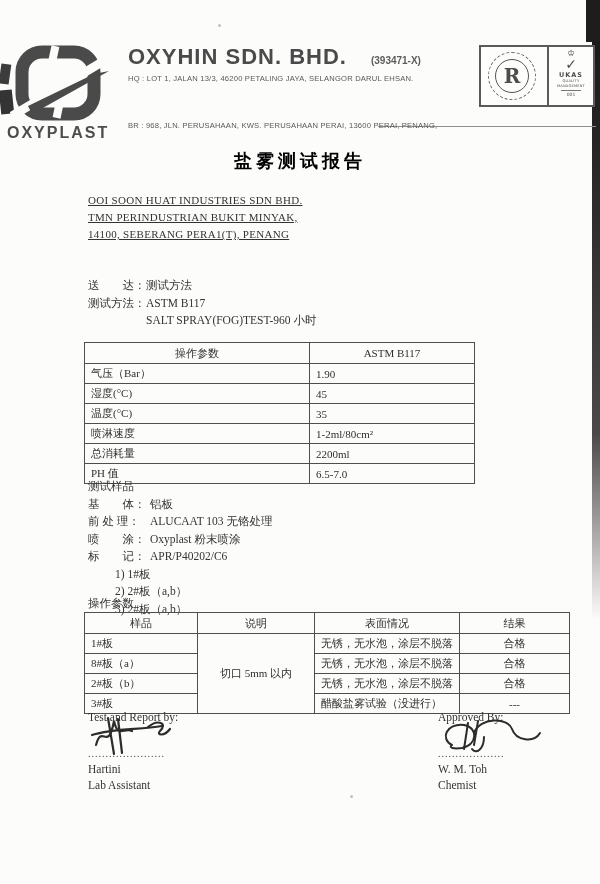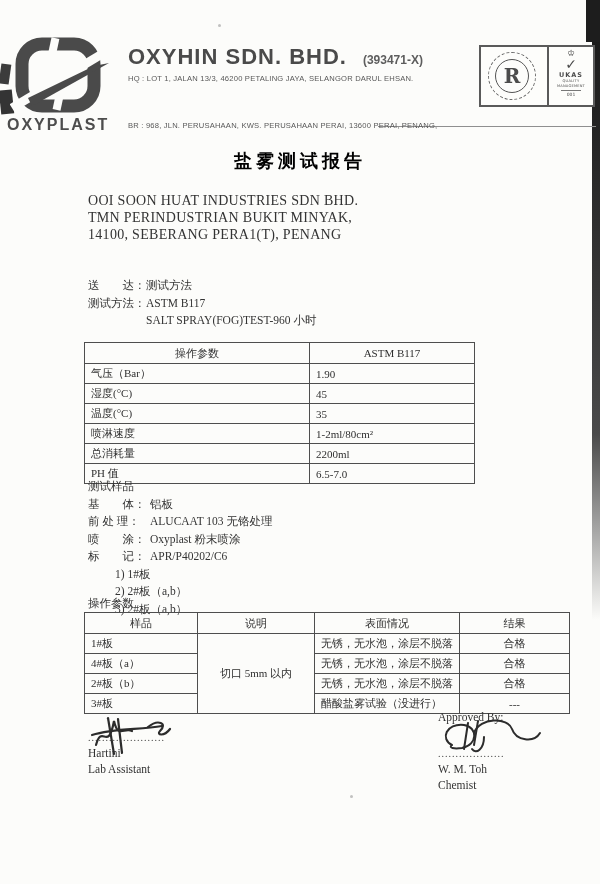--- a/index.html
+++ b/index.html
@@ -11,29 +11,29 @@
   
   .edge-strip{position:absolute;right:0;top:0;width:8px;height:620px;
     background:linear-gradient(180deg,#161616 0%,#2e2e2e 35%,#4a4a4a 70%,rgba(80,80,80,0) 100%);}
   .edge-strip-top{position:absolute;right:0;top:0;width:14px;height:42px;background:#1d1d1d;}
   .edge-mark1{position:absolute;left:0;top:64px;width:10px;height:20px;background:#3c3c3c;transform:rotate(8deg);}
   .edge-mark2{position:absolute;left:0;top:90px;width:13px;height:24px;background:#343434;transform:rotate(-6deg);}
   .speck{position:absolute;width:3px;height:3px;border-radius:50%;background:#9a9a9a;opacity:.6;}
   .header-rule{position:absolute;top:126px;left:378px;width:218px;height:1px;background:#8f8f8f;}
 
   
-  .logo{position:absolute;left:10px;top:36px;width:112px;}
+  .logo{position:absolute;left:10px;top:44px;width:112px;}
   .logo svg{display:block;}
   .logo-text{font-family:"Liberation Sans","DejaVu Sans",sans-serif;font-weight:bold;
     font-size:16px;letter-spacing:2px;color:#4d4d4d;margin-top:2px;margin-left:-3px;}
   .company{position:absolute;left:128px;top:44px;width:345px;}
   .company-name{font-family:"Liberation Sans","DejaVu Sans",sans-serif;font-weight:bold;
     font-size:22px;letter-spacing:1px;color:#4a4a4a;}
   .company-reg{font-family:"Liberation Sans","DejaVu Sans",sans-serif;font-weight:bold;
-    font-size:12px;color:#5d5d5d;margin-left:4px;padding-left:12px;}
+    font-size:10px;color:#5d5d5d;margin-left:12px;padding-left:12px;}
   .addr{font-family:"Liberation Sans","DejaVu Sans",sans-serif;font-size:7.6px;
     color:#585858;letter-spacing:.2px;white-space:nowrap;}
   .addr.hq{margin-top:4px;}
   .addr.br{margin-top:38px;}
 
   .certs{position:absolute;left:479px;top:45px;width:112px;height:58px;
     border:2px solid #5a5a5a;display:flex;background:#fdfdfb;}
   .cert-r{flex:1;position:relative;}
   .cert-r .ring{position:absolute;left:7px;top:5px;width:46px;height:46px;border-radius:50%;
     border:1px dashed #6a6a6a;display:flex;align-items:center;justify-content:center;}
@@ -45,22 +45,22 @@
     font-family:"DejaVu Sans",sans-serif;color:#4c4c4c;}
   .cert-ukas .crown{font-size:9px;line-height:9px;}
   .cert-ukas .check{font-size:14px;line-height:13px;font-weight:bold;}
   .cert-ukas .ukas{font-size:6.5px;font-weight:bold;letter-spacing:1px;line-height:8px;}
   .cert-ukas .sub{font-size:3.6px;letter-spacing:.2px;line-height:4.5px;text-align:center;}
   .cert-ukas .num{font-size:4.5px;border-top:1px solid #777;margin-top:2px;padding:0 6px;line-height:7px;}
 
   
   .title{position:absolute;top:149px;left:0;width:100%;text-align:center;
     font-size:18px;font-weight:bold;letter-spacing:4px;color:#000000;}
-  .recipient{position:absolute;left:88px;top:192px;font-size:14px;
-    line-height:17px;color:#333;letter-spacing:.3px;}
+  .recipient{position:absolute;left:88px;top:192px;font-size:11px;
+    line-height:17px;color:#333;letter-spacing:.3px;text-decoration:underline;}
   .delivery{position:absolute;left:88px;top:277px;font-size:11.5px;line-height:17.5px;color:#333;}
   .delivery .dlabel{display:inline-block;min-width:58px;}
   .delivery .indent{margin-left:58px;}
 
   table{border-collapse:collapse;font-size:11px;color:#2f2f2f;}
   th,td{border:1px solid #4e4e4e;padding:1px 6px;vertical-align:middle;font-weight:normal;}
   th{text-align:center;height:18px;}
   td{height:17px;}
   .param-table{position:absolute;left:84px;top:342px;width:391px;table-layout:fixed;}
   .param-table .c1{width:212px;}
@@ -223,38 +223,39 @@
       </tr>
     </thead>
     <tbody>
       <tr>
         <td>1#板</td>
         <td class="cell-center" rowspan="4">切口 5mm 以内</td>
         <td>无锈，无水泡，涂层不脱落</td>
         <td class="cell-center">合格</td>
       </tr>
       <tr>
-        <td>4#板（a）</td>
+        <td>8#板（a）</td>
         <td>无锈，无水泡，涂层不脱落</td>
         <td class="cell-center">合格</td>
       </tr>
       <tr>
         <td>2#板（b）</td>
         <td>无锈，无水泡，涂层不脱落</td>
         <td class="cell-center">合格</td>
       </tr>
       <tr>
         <td>3#板</td>
         <td>醋酸盐雾试验（没进行）</td>
         <td class="cell-center">---</td>
       </tr>
     </tbody>
   </table>
 
   <div class="sig sig-left">
+    <div>Test and Report by:</div>
     <svg class="scribble" width="92" height="42" viewBox="0 0 92 42">
       <g fill="none" stroke="#2c2c2c" stroke-width="2.2" stroke-linecap="round">
         <path d="M8 30 C14 8, 20 38, 26 6 C30 24, 36 12, 44 16"></path>
         <path d="M20 3 L26 39"></path>
         <path d="M30 4 L34 38"></path>
         <path d="M4 20 C26 13, 52 15, 74 11"></path>
         <path d="M60 12 C70 4, 80 8, 72 16 C68 20, 76 22, 82 14"></path>
       </g>
     </svg>
     <div class="dots">......................</div>

